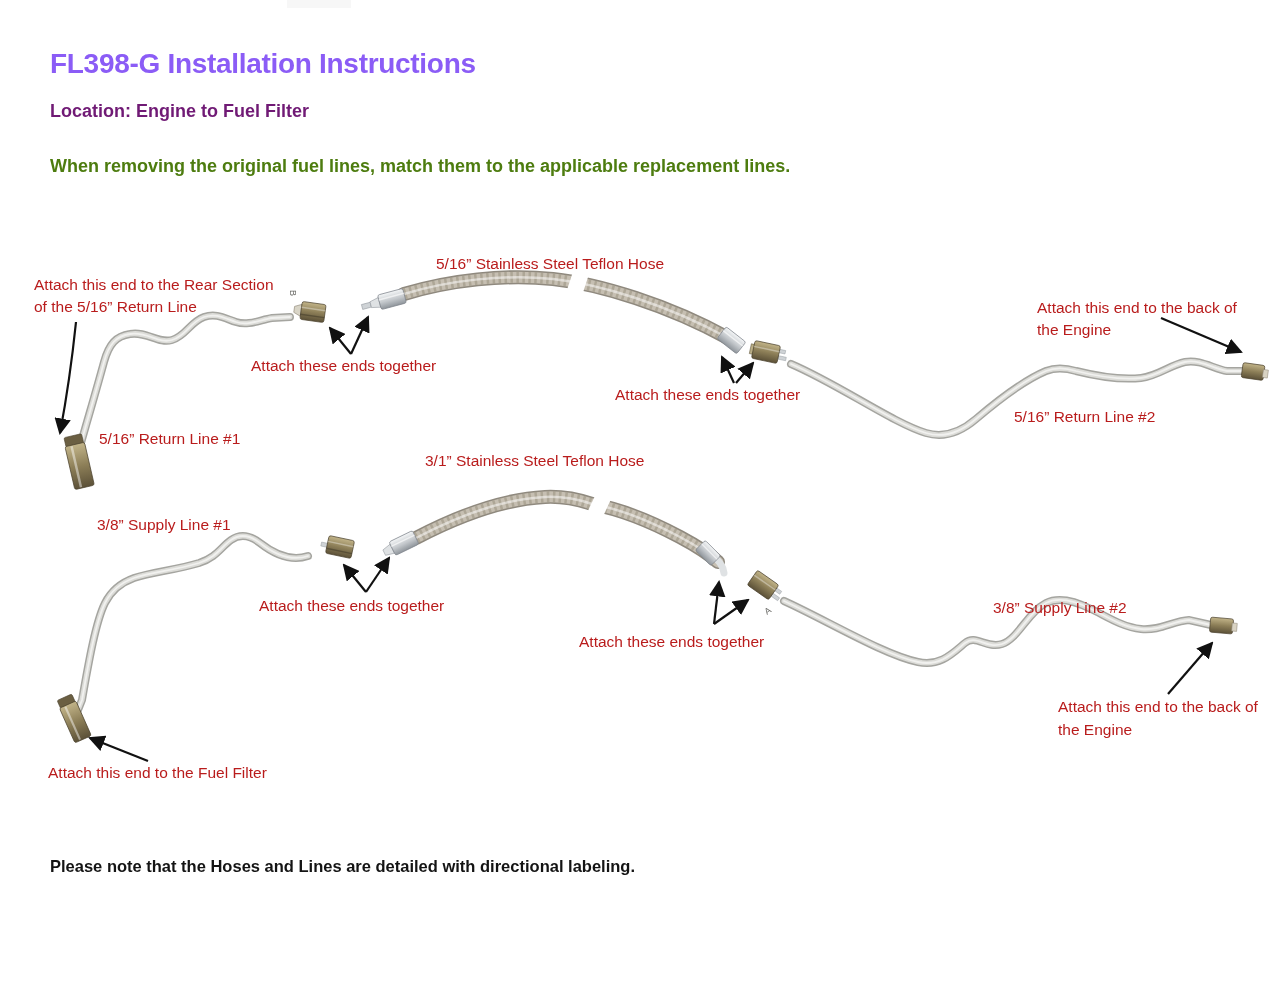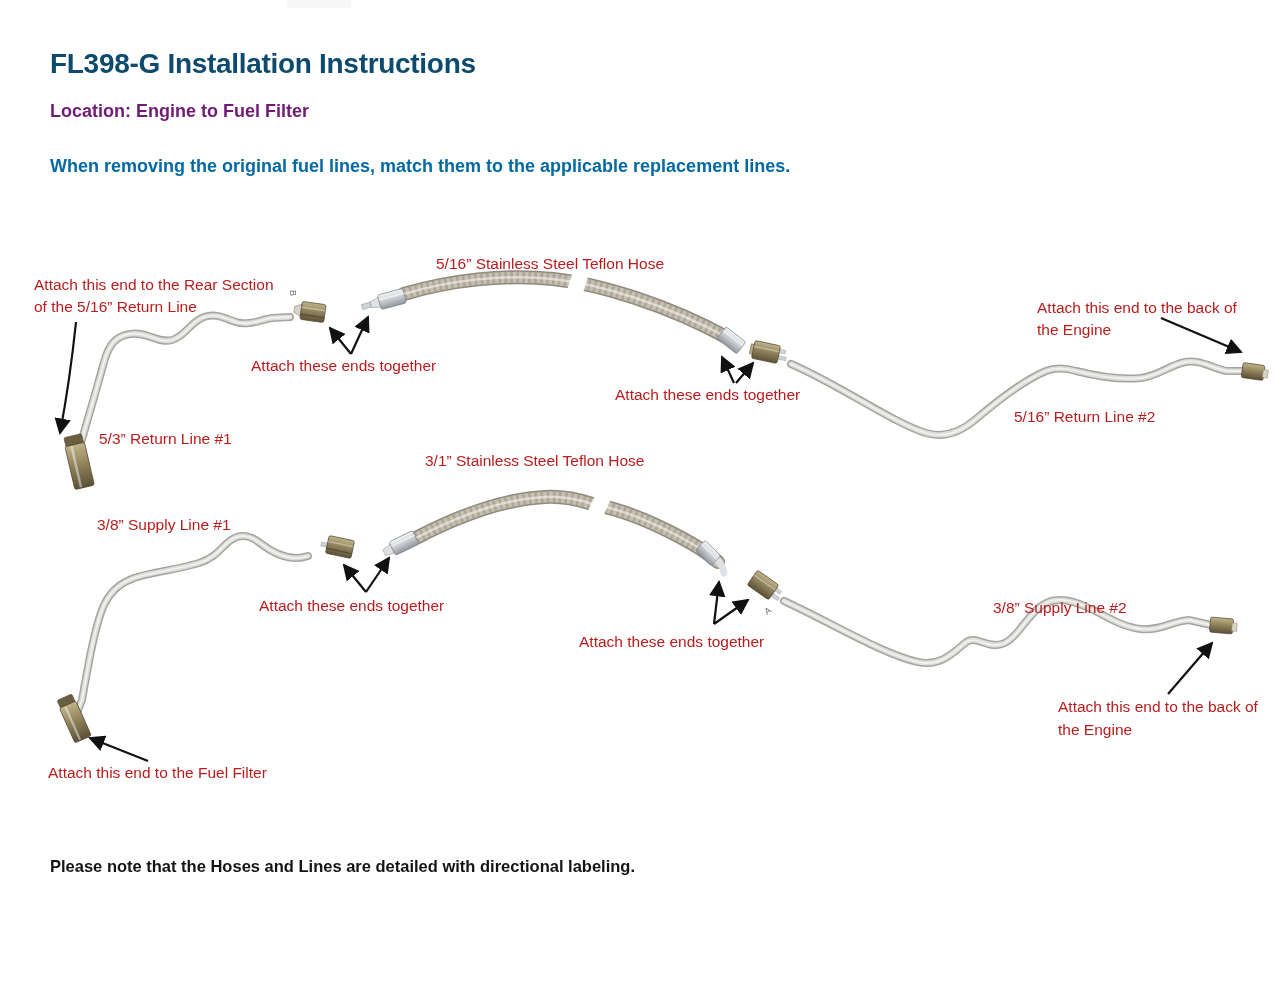--- a/index.html
+++ b/index.html
@@ -11,29 +11,29 @@
     color:#1b1b1b;
     overflow:hidden;
   }
   .artifact-bar{
     position:absolute;left:287px;top:0;width:64px;height:8px;
     background:#f7f7f7;
   }
   .title{
     position:absolute;left:50px;top:48px;
     font-size:28px;font-weight:700;letter-spacing:-0.3px;
-    color:#0c4a6e;white-space:nowrap;
+    color:#8b5cf6;white-space:nowrap;
   }
   .location{
     position:absolute;left:50px;top:101px;
     font-size:18px;font-weight:700;color:#701a75;white-space:nowrap;
   }
   .intro{
     position:absolute;left:50px;top:156px;
-    font-size:18px;font-weight:700;color:#0369a1;white-space:nowrap;
+    font-size:18px;font-weight:700;color:#4d7c0f;white-space:nowrap;
   }
   .diagram{position:absolute;left:0;top:0;width:1280px;height:989px;}
   svg.art{position:absolute;left:0;top:0;}
   .lbl{
     position:absolute;
     font-size:15.5px;line-height:21px;font-weight:400;
     color:#b91c1c;white-space:nowrap;
   }
   .footer{
     position:absolute;left:50px;top:856px;
@@ -199,21 +199,21 @@
     </svg>
 
     <div class="lbl" style="left:34px;top:274px">Attach this end to the Rear Section</div>
     <div class="lbl" style="left:34px;top:296px">of the 5/16” Return Line</div>
     <div class="lbl" style="left:436px;top:253px">5/16” Stainless Steel Teflon Hose</div>
     <div class="lbl" style="left:251px;top:355px">Attach these ends together</div>
     <div class="lbl" style="left:615px;top:384px">Attach these ends together</div>
     <div class="lbl" style="left:1037px;top:297px">Attach this end to the back of</div>
     <div class="lbl" style="left:1037px;top:319px">the Engine</div>
     <div class="lbl" style="left:1014px;top:406px">5/16” Return Line #2</div>
-    <div class="lbl" style="left:99px;top:428px">5/3” Return Line #1</div>
+    <div class="lbl" style="left:99px;top:428px">5/16” Return Line #1</div>
     <div class="lbl" style="left:425px;top:450px">3/1” Stainless Steel Teflon Hose</div>
     <div class="lbl" style="left:97px;top:514px">3/8” Supply Line #1</div>
     <div class="lbl" style="left:259px;top:595px">Attach these ends together</div>
     <div class="lbl" style="left:579px;top:631px">Attach these ends together</div>
     <div class="lbl" style="left:993px;top:597px">3/8” Supply Line #2</div>
     <div class="lbl" style="left:1058px;top:696px">Attach this end to the back of</div>
     <div class="lbl" style="left:1058px;top:719px">the Engine</div>
     <div class="lbl" style="left:48px;top:762px">Attach this end to the Fuel Filter</div>
   </div>
 

